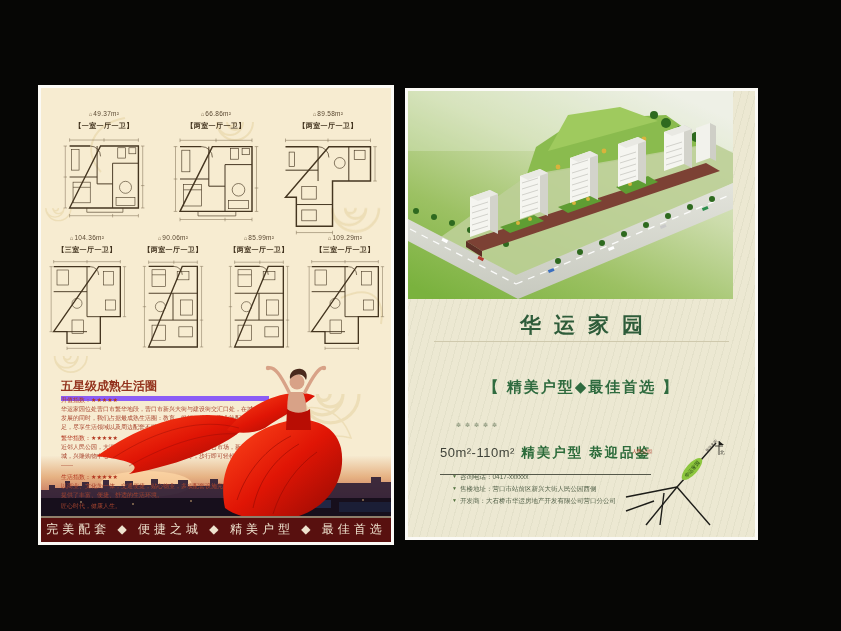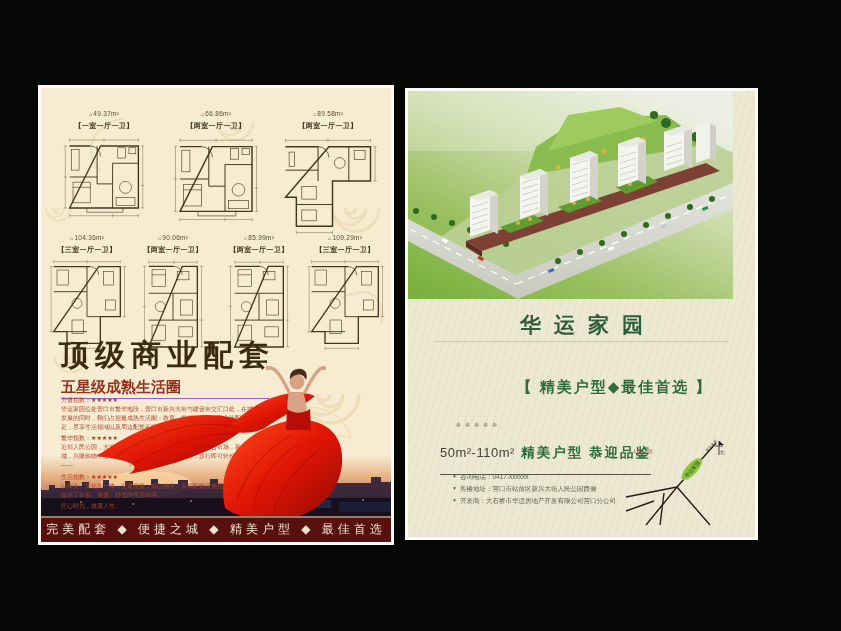--- a/index.html
+++ b/index.html
@@ -28,22 +28,22 @@
   .plan-area{font-size:6.5px;color:#5a4832;letter-spacing:.3px;}
   .plan-icon{font-size:6px;color:#6a5536;margin-right:1px;}
   .plan-type{font-size:7px;font-weight:bold;color:#42331f;margin-top:1px;letter-spacing:.4px;}
   .plan-svg{display:block;margin:3px auto 0;}
   .left-title{
     position:absolute;top:252px;left:18px;margin:0;
     font-size:30px;line-height:1;font-weight:900;color:#3a2a12;letter-spacing:6px;
   }
   .left-subtitle{
     position:absolute;top:290px;left:20px;width:208px;
-    font-size:15px;font-weight:bold;color:#93321d;
-    border-bottom:1px solid #8b5cf6;padding-bottom:1px;
+    font-size:12px;font-weight:bold;color:#93321d;
+    border-bottom:5px solid #8b5cf6;padding-bottom:1px;
   }
   .left-body{position:absolute;top:305px;left:20px;width:214px;font-size:6px;line-height:1.5;color:#a8452f;z-index:2;}
   .b-label{color:#b23620;margin-top:2.5px;}
   .closing{margin-top:2.5px;}
   .cityscape{position:absolute;left:0;right:0;bottom:26px;width:350px;height:60px;display:block;}
   .dancer{position:absolute;left:36px;bottom:22px;width:316px;height:160px;z-index:4;}
   .left-footer{
     position:absolute;left:0;right:0;bottom:0;height:26px;z-index:5;
     background:#58100f;border-top:2px solid #8f7f6b;box-sizing:border-box;
     color:#efe3cf;font-size:12px;letter-spacing:4px;text-align:center;line-height:23px;
@@ -51,21 +51,21 @@
   
   .aerial{position:absolute;top:0;left:0;width:325px;height:208px;display:block;}
   .r-title{
     position:absolute;top:220px;left:0;width:100%;text-align:center;
     font-size:21px;font-weight:700;color:#2e5c3a;letter-spacing:13px;text-indent:13px;
   }
   .r-rule{position:absolute;top:250px;left:26px;right:26px;height:1px;background:#cfc9ad;}
   .r-slogan{position:absolute;left:0;width:100%;text-align:center;
     font-size:15px;font-weight:700;color:#2f6b3f;letter-spacing:2px;}
   .slogan1{top:260px;}
-  .slogan2{top:287px;padding-left:33px;}
+  .slogan2{top:287px;}
   .r-decor{position:absolute;top:330px;left:48px;font-size:6px;color:#97a086;letter-spacing:4px;}
   .r-offer{position:absolute;top:352px;left:32px;border-bottom:1px solid #55584a;padding-bottom:12px;white-space:nowrap;}
   .offer-range{font-size:13px;color:#3f4238;letter-spacing:.5px;}
   .offer-text{font-size:13.5px;color:#2c6b3a;font-weight:700;letter-spacing:2px;margin-left:2px;}
   .r-contacts{position:absolute;top:380px;left:44px;font-size:6.5px;color:#54624a;line-height:1.85;}
   .tri{font-size:5px;color:#50703c;margin-right:3px;vertical-align:1px;}
   .mini-map{position:absolute;top:346px;left:212px;width:106px;height:92px;}
 </style>
 </head>
 <body>
@@ -223,21 +223,20 @@
       </div>
       <div class="plan-cell">
         <div class="plan-label"><span class="plan-icon">⌂</span><span class="plan-area">109.29m²</span></div>
         <div class="plan-type">【三室一厅一卫】</div>
         <svg class="plan-svg" width="80" height="94">
             <use href="#planL2"></use>
           </svg>
       </div>
     </div>
 
-    <h1 class="left-title">顶级商业配套</h1>
     <div class="left-subtitle">五星级成熟生活圈</div>
 
     <div class="left-body">
       <div class="b-label">升值指数：★★★★★</div>
       <div class="b-text">华运家园位处营口市繁华地段，营口市新兴大街与建设街交汇口处，在城市不断发展的同时，我们占据最成熟生活圈：教育、银行、娱乐、商业等配套资源充足，尽享生活领域以及周边配套不断壮大。</div>
       <div class="b-label">繁华指数：★★★★★</div>
       <div class="b-text">近邻人民公园，大润发超市，万家隆超市，东升市场，百合市场，新兴地下商城，兴隆购物中心，中国银行，北辰步行商业街等，步行即可轻松享受生活乐趣——</div>
       <div class="b-label">生活指数：★★★★★</div>
       <div class="b-text">以商业、文化为一体，交通便捷，贴心物业，多项配套设施完善，为本小区业主提供了丰富、便捷、舒适的生活环境。</div>
       <div class="b-text closing">匠心时代，健康人生。</div>

